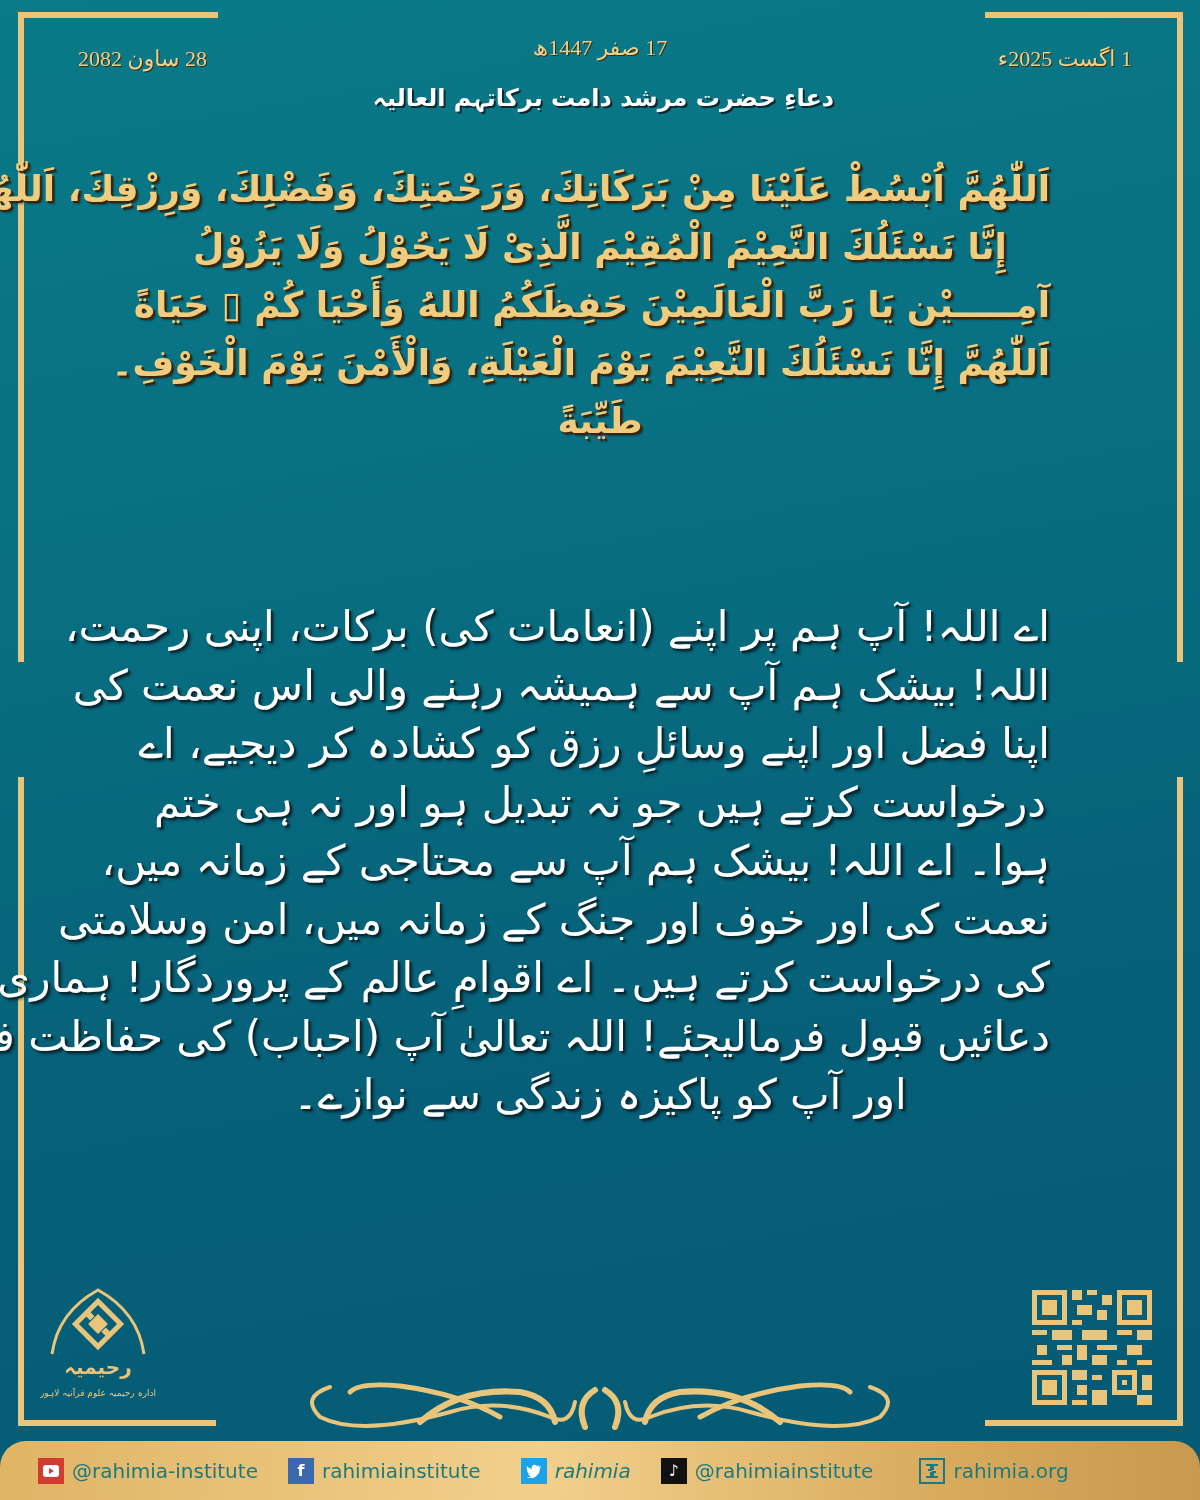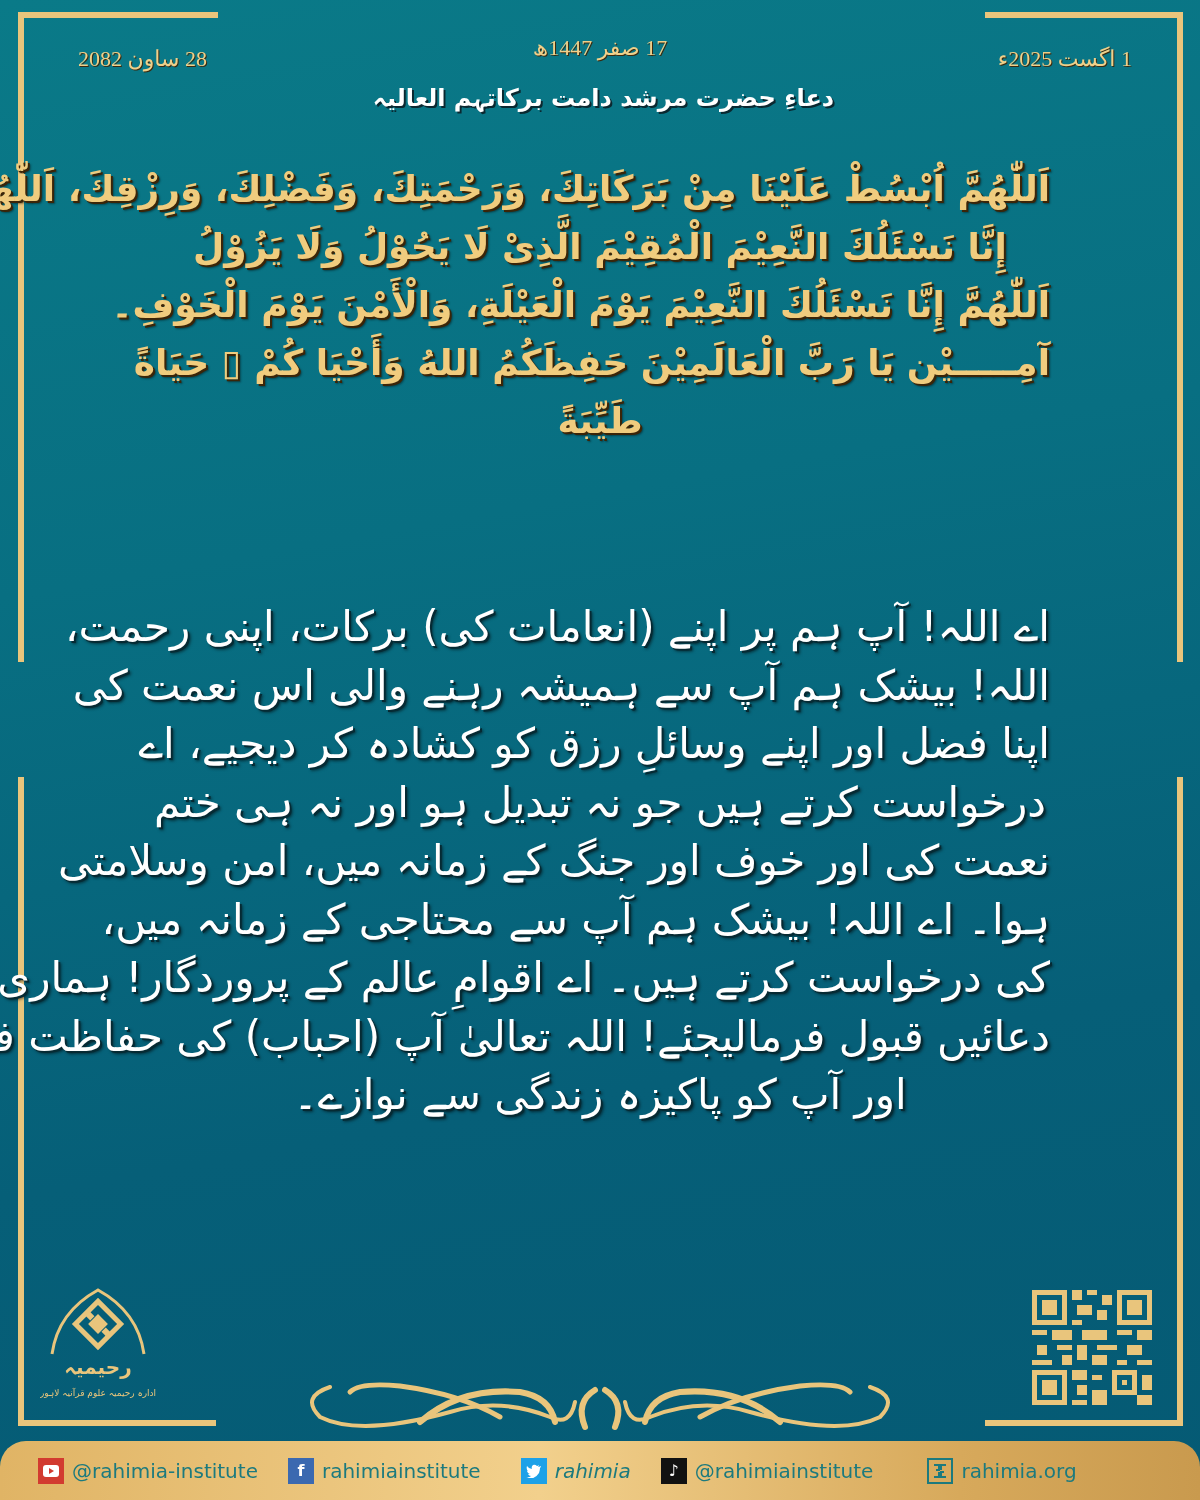--- a/index.html
+++ b/index.html
@@ -67,32 +67,32 @@
 
 <div class="date" style="right:68px;top:46px;">1 اگست 2025ء</div>
 <div class="date" style="left:0;right:0;top:24px;text-align:center;margin-top:11px;">17 صفر 1447ھ</div>
 <div class="date" style="left:78px;top:46px;">28 ساون 2082</div>
 
 <div class="title">دعاءِ حضرت مرشد دامت برکاتہم العالیہ</div>
 
 <div class="arabic">
   <div>اَللّٰهُمَّ اُبْسُطْ عَلَيْنَا مِنْ بَرَكَاتِكَ، وَرَحْمَتِكَ، وَفَضْلِكَ، وَرِزْقِكَ، اَللّٰهُمَّ</div>
   <div>إِنَّا نَسْئَلُكَ النَّعِيْمَ الْمُقِيْمَ الَّذِىْ لَا يَحُوْلُ وَلَا يَزُوْلُ</div>
+  <div>آمِـــــيْن يَا رَبَّ الْعَالَمِيْنَ حَفِظَكُمُ اللهُ وَأَحْيَا كُمْ ▯ حَيَاةً</div>
   <div>اَللّٰهُمَّ إِنَّا نَسْئَلُكَ النَّعِيْمَ يَوْمَ الْعَيْلَةِ، وَالْأَمْنَ يَوْمَ الْخَوْفِ۔</div>
-  <div>آمِـــــيْن يَا رَبَّ الْعَالَمِيْنَ حَفِظَكُمُ اللهُ وَأَحْيَا كُمْ ▯ حَيَاةً</div>
   <div>طَيِّبَةً</div>
 </div>
 
 <div class="urdu">
   <div>اے اللہ! آپ ہم پر اپنے (انعامات کی) برکات، اپنی رحمت،</div>
   <div>اللہ! بیشک ہم آپ سے ہمیشہ رہنے والی اس نعمت کی</div>
   <div>اپنا فضل اور اپنے وسائلِ رزق کو کشادہ کر دیجیے، اے</div>
   <div>درخواست کرتے ہیں جو نہ تبدیل ہو اور نہ ہی ختم</div>
+  <div>ہوا۔ اے اللہ! بیشک ہم آپ سے محتاجی کے زمانہ میں،</div>
   <div>نعمت کی اور خوف اور جنگ کے زمانہ میں، امن وسلامتی</div>
-  <div>ہوا۔ اے اللہ! بیشک ہم آپ سے محتاجی کے زمانہ میں،</div>
   <div>کی درخواست کرتے ہیں۔ اے اقوامِ عالم کے پروردگار! ہماری</div>
   <div>دعائیں قبول فرمالیجئے! اللہ تعالیٰ آپ (احباب) کی حفاظت فرمائے</div>
   <div>اور آپ کو پاکیزہ زندگی سے نوازے۔</div>
 </div>
 
 <div class="logo">
   <svg width="130" height="130" viewBox="0 0 130 130">
     <path d="M12 72 Q18 30 58 8 Q98 30 104 72" fill="none" stroke="#e9c57c" stroke-width="3"></path>
     <g fill="#e9c57c" transform="translate(58,42) rotate(45)">
       <rect x="-16" y="-16" width="32" height="32" fill="none" stroke="#e9c57c" stroke-width="5"></rect>
@@ -186,21 +186,21 @@
       <svg width="16" height="14" viewBox="0 0 16 14">
           <path d="M15 2 Q13 3 12 3 Q13 2 13 1 Q12 2 11 2 Q9 0 7 1 Q5 3 6 5 Q3 5 1 2 Q0 5 2 7 Q1 7 1 6 Q1 9 4 10 Q3 10 2 10 Q3 12 5 12 Q3 14 0 13 Q8 17 13 9 Q14 6 14 4 Q15 3 15 2 Z" fill="#fff"></path>
         </svg>
     </span>
     <span class="txt">rahimia</span>
   </div>
   <div class="social">
     <span class="ico" style="background:#111111;">♪</span>
     <span class="txt">@rahimiainstitute</span>
   </div>
-  <div class="social" style="margin-left:24px;">
+  <div class="social" style="margin-left:16px;">
     <span class="ico" style="border:2px solid #1c7a7e;box-sizing:border-box;width:26px;height:26px;">
       <svg width="16" height="16" viewBox="0 0 16 16">
           <g fill="none" stroke="#1c7a7e" stroke-width="2">
             <path d="M2 2 H7 V7 H4"></path>
             <path d="M14 2 H9 V7"></path>
             <path d="M2 14 H7 V9"></path>
             <path d="M14 14 H9 V9 H12"></path>
           </g>
         </svg>
     </span>

